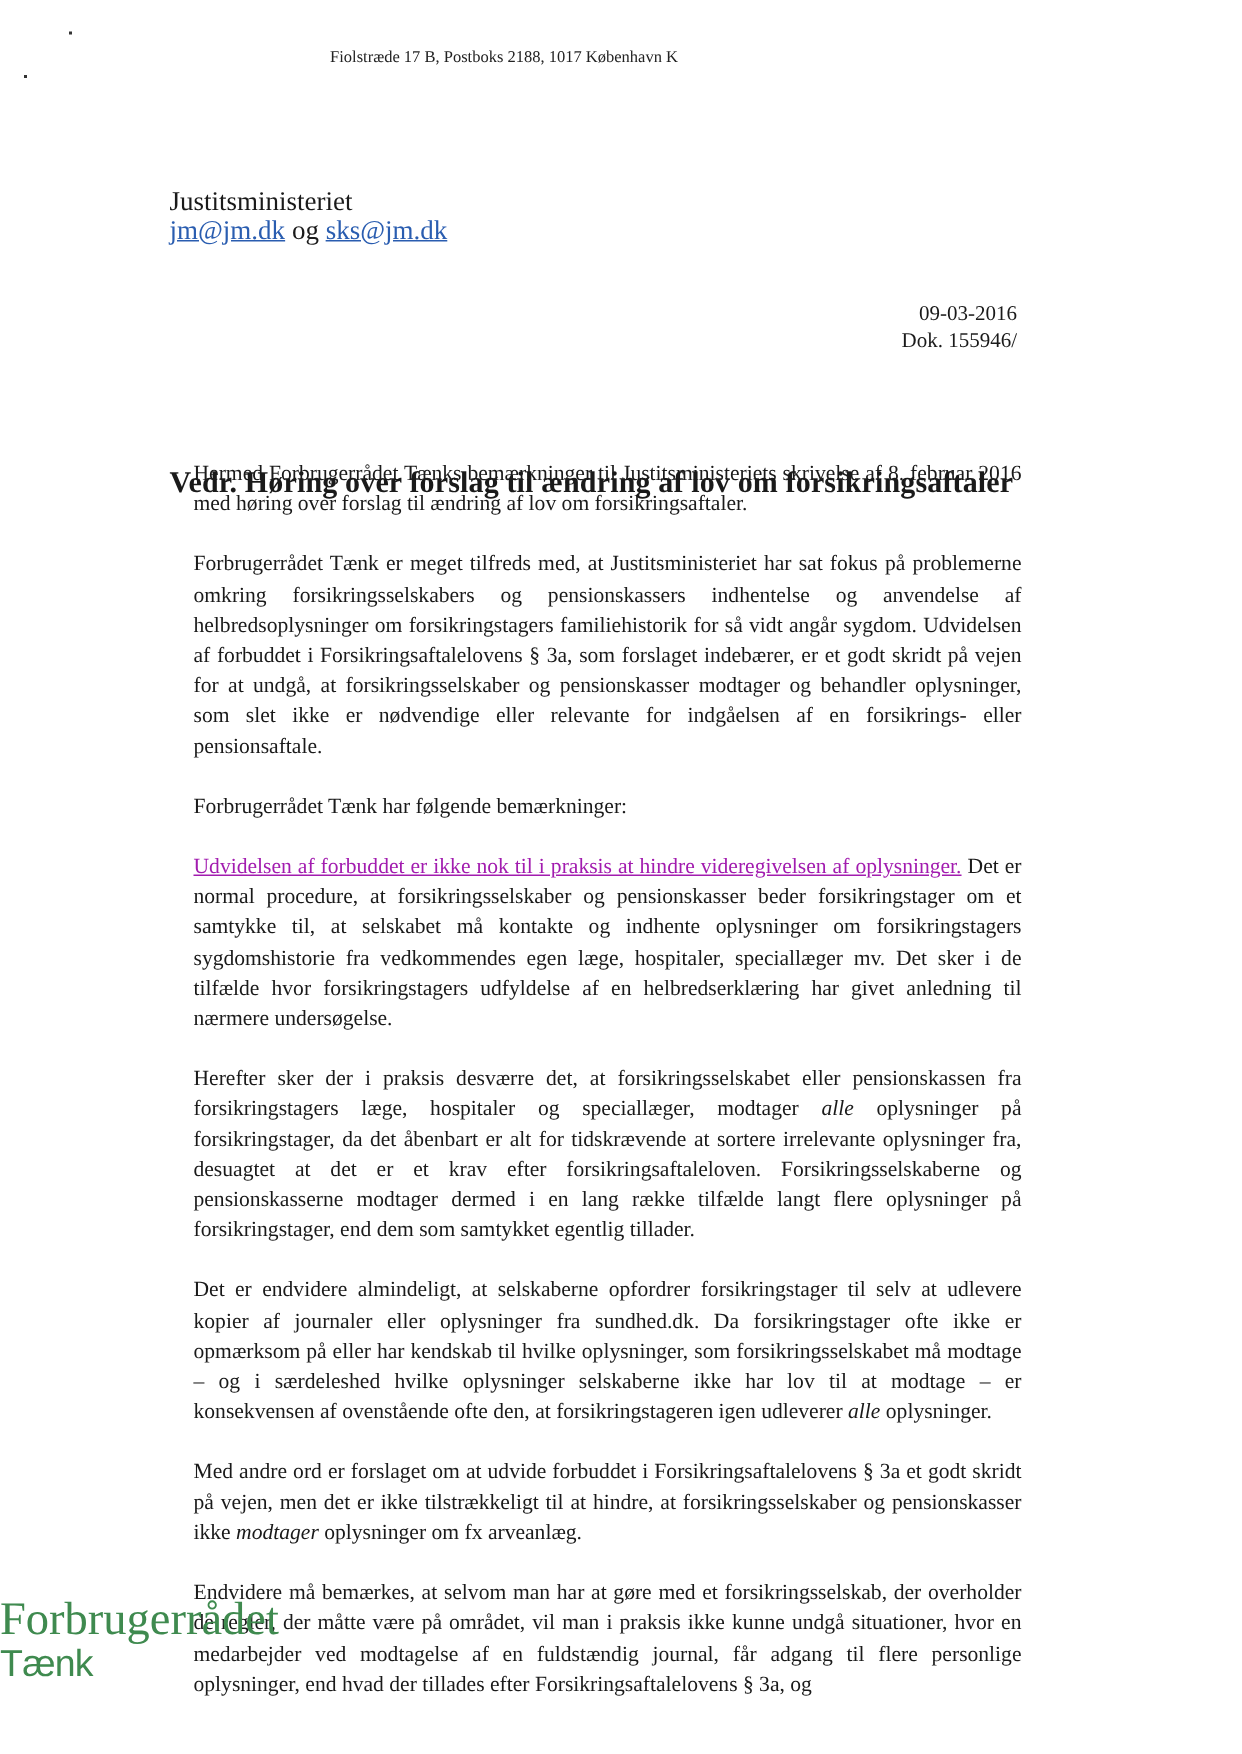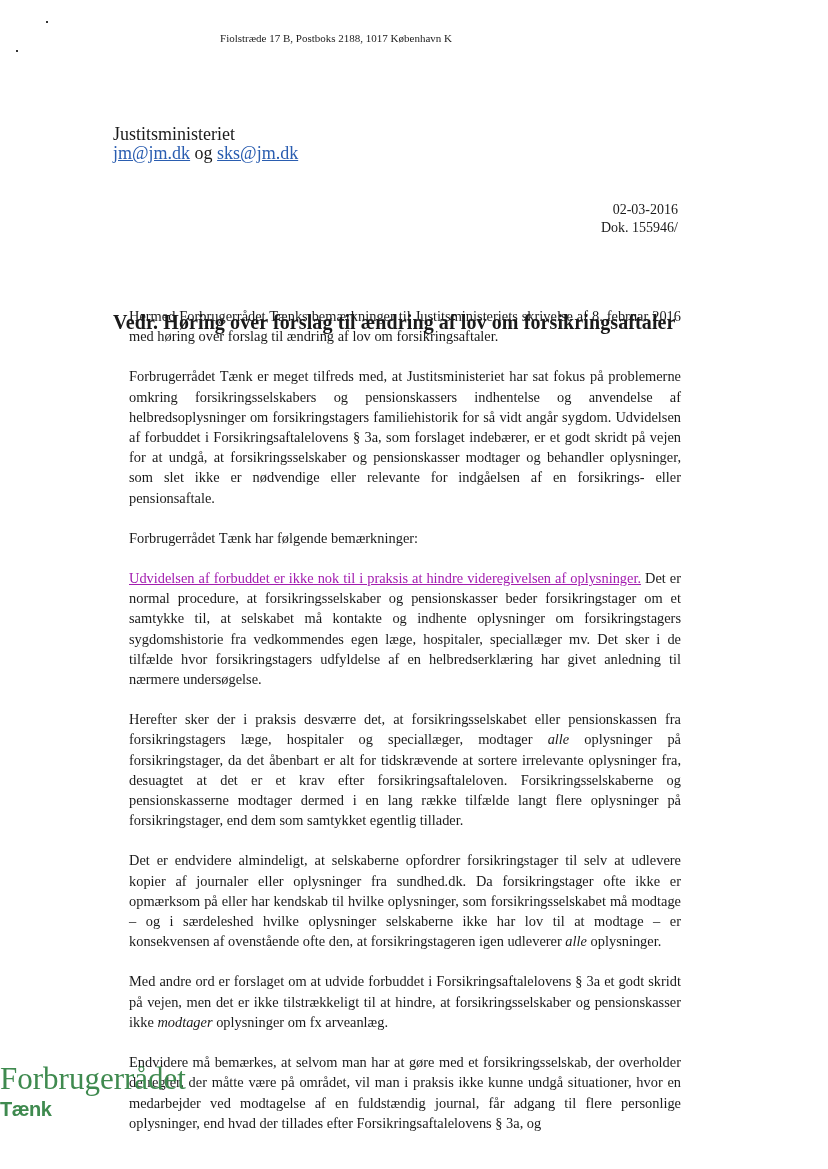--- a/index.html
+++ b/index.html
@@ -33,21 +33,21 @@
       font-family: "Liberation Serif", serif; font-size: 14.4px; line-height: 20.2px;
       text-align: justify;
     }
     .body p { margin: 0 0 20px 16px; }
     .body em { font-style: italic; }
     .underlined { text-decoration: underline; color: #a21caf; }
     .logo {
       position: absolute; top: 1063px; left: 0; width: 656px; text-align: left; color: #3f8a4f;
     }
     .logo .l1 { font-family: "Liberation Serif", serif; font-size: 31px; line-height: 32px; }
-    .logo .l2 { font-family: "Liberation Sans", sans-serif; font-weight: bold; font-size: 20px; line-height: 28px; letter-spacing: -0.5px; }
+    .logo .l2 { font-family: "Liberation Sans", sans-serif; font-weight: normal; font-size: 25px; line-height: 28px; letter-spacing: -0.5px; }
   </style>
 </head>
 <body>
 
 <div class="speck" style="left:46px;top:21px;"></div>
 <div class="speck" style="left:16px;top:50px;"></div>
 
 <div class="header">
   <div>Fiolstræde 17 B, Postboks 2188, 1017 København K</div>
 </div>
@@ -55,21 +55,21 @@
 <div class="recipient">
   <div>Justitsministeriet</div>
   <div>
     <a href="#">jm@jm.dk</a>
     <span>og</span>
     <a href="#">sks@jm.dk</a>
   </div>
 </div>
 
 <div class="dateblock">
-  <div>02-03-2016</div>
+  <div>09-03-2016</div>
   <div>Dok. 155946/</div>
 </div>
 
 <div class="subject">Vedr. Høring over forslag til ændring af lov om forsikringsaftaler</div>
 
 <div class="body" style="top:306px;">
   <p>Hermed Forbrugerrådet Tænks bemærkninger til Justitsministeriets skrivelse af 8. februar 2016 med høring over forslag til ændring af lov om forsikringsaftaler.</p>
   <p>Forbrugerrådet Tænk er meget tilfreds med, at Justitsministeriet har sat fokus på problemerne omkring forsikringsselskabers og pensionskassers indhentelse og anvendelse af helbredsoplysninger om forsikringstagers familiehistorik for så vidt angår sygdom. Udvidelsen af forbuddet i Forsikringsaftalelovens § 3a, som forslaget indebærer, er et godt skridt på vejen for at undgå, at forsikringsselskaber og pensionskasser modtager og behandler oplysninger, som slet ikke er nødvendige eller relevante for indgåelsen af en forsikrings- eller pensionsaftale.</p>
   <p>Forbrugerrådet Tænk har følgende bemærkninger:</p>
   <p>

